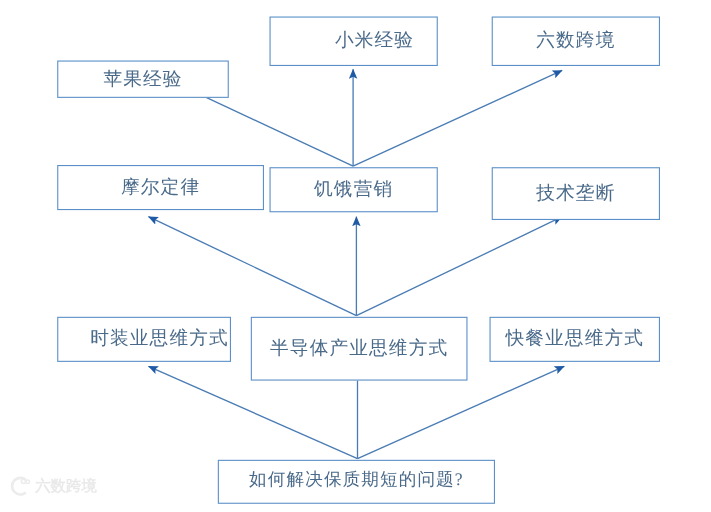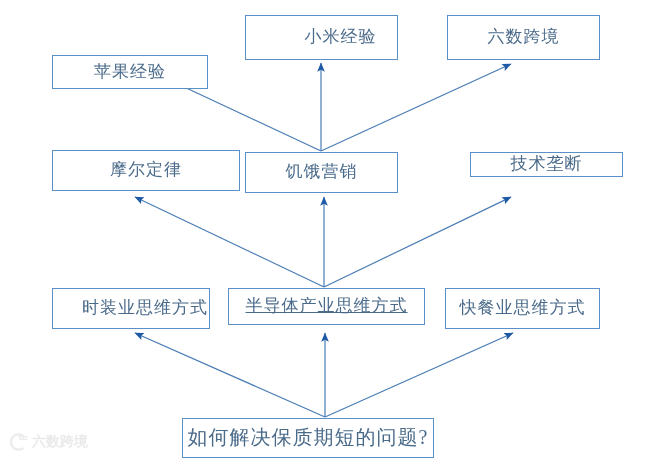--- a/index.html
+++ b/index.html
@@ -48,28 +48,28 @@
     display: block;
     transform: translateY(-1px);
   }
   
   #n-apple      { left: 52px;  top: 15px;  width: 156px; height: 34px; margin-top: 40px; }
   #n-xiaomi     { left: 245px; top: 15px;  width: 153px; height: 45px; padding-left: 38px; }
   #n-launch     { left: 447px; top: 15px;  width: 153px; height: 45px; }
   
   #n-moore      { left: 52px;  top: 150px; width: 188px; height: 41px; }
   #n-hunger     { left: 245px; top: 152px; width: 153px; height: 41px; }
-  #n-monopoly   { left: 447px; top: 152px; width: 153px; height: 25px; margin-left: 23px; }
+  #n-monopoly   { left: 447px; top: 152px; width: 153px; height: 48px; }
   
   #n-fashion    { left: 52px;  top: 288px; width: 158px; height: 41px; padding-left: 28px; }
-  #n-semi       { left: 228px; top: 288px; width: 197px; height: 37px; text-decoration: underline; }
+  #n-semi       { left: 228px; top: 288px; width: 197px; height: 58px; }
   #n-fastfood   { left: 445px; top: 288px; width: 155px; height: 41px; }
   
-  #n-question   { left: 182px; top: 418px; width: 252px; height: 40px;
-                  font-size: 20px; }
+  #n-question   { left: 198px; top: 418px; width: 252px; height: 40px;
+                  font-size: 16px; }
 
   
   #watermark {
     position: absolute;
     left: 8px;
     top: 432px;
     display: flex;
     align-items: center;
     gap: 4px;
     opacity: 0.30;

